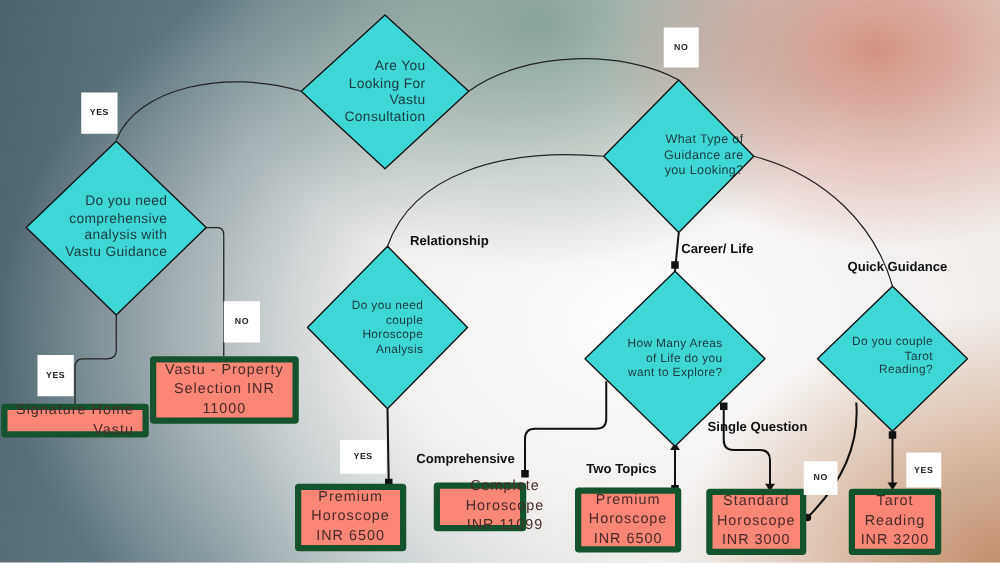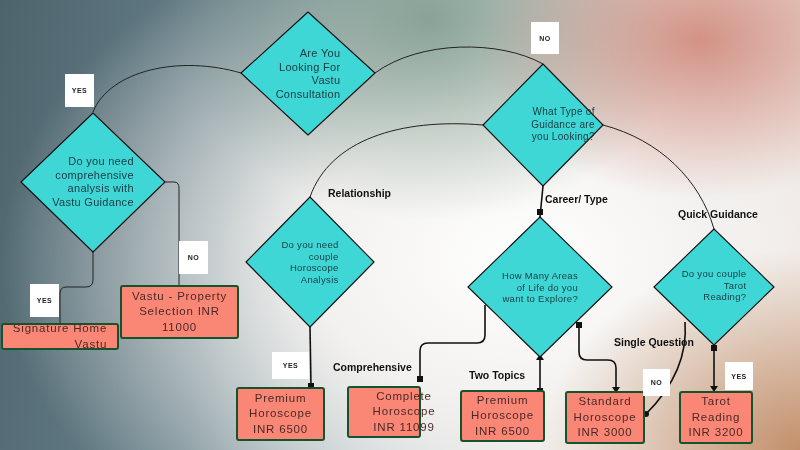--- a/index.html
+++ b/index.html
@@ -13,21 +13,21 @@
       radial-gradient(ellipse 520px 360px at 520px 260px, #ffffff 0%, #f3f1ef 40%, rgba(240,238,236,0) 100%),
       linear-gradient(100deg, #4d646d 0%, #6a838c 30%, #b8c8cb 55%, #efece9 75%, #e9d8cf 100%);
   }
   #diagram { position: absolute; left: 0; top: 0; }
   .diamond-text {
     position: absolute; text-align: right; color: #1a3b40;
     font-size: 10.5px; line-height: 13px; letter-spacing: 0.3px;
     transform: translate(-50%, -50%); white-space: pre-line;
   }
   .box {
-    position: absolute; background: #fa8676; border: 2px solid #14532d;
+    position: absolute; background: #fa8676; border: 5px solid #14532d;
     border-radius: 3px; box-sizing: border-box;
     display: flex; align-items: center; justify-content: center;
     text-align: center; color: #4a2a26; font-size: 11.5px; line-height: 15.5px;
     letter-spacing: 0.8px; white-space: pre-line;
   }
   .tag {
     position: absolute; background: #ffffff; color: #222;
     font-size: 7px; font-weight: bold; letter-spacing: 0.5px;
     display: flex; align-items: center; justify-content: center;
     box-sizing: border-box;
@@ -119,21 +119,21 @@
 Reading?</div>
 
 <div class="box" style="left:1px;top:323px;width:118px;height:27px;text-align:right;">Signature Home
 Vastu</div>
 <div class="box" style="left:120px;top:285px;width:119px;height:54px;">Vastu - Property
 Selection  INR
 11000</div>
 <div class="box" style="left:236px;top:387px;width:89px;height:54px;">Premium
 Horoscope
 INR 6500</div>
-<div class="box" style="left:347px;top:386px;width:74px;height:52px;padding-left:40px;">Complete
+<div class="box" style="left:347px;top:386px;width:74px;height:39px;padding-left:40px;">Complete
 Horoscope
 INR 11099</div>
 <div class="box" style="left:460px;top:390px;width:85px;height:52px;">Premium
 Horoscope
 INR 6500</div>
 <div class="box" style="left:565px;top:391px;width:80px;height:53px;">Standard
 Horoscope
 INR 3000</div>
 <div class="box" style="left:679px;top:391px;width:74px;height:53px;">Tarot
 Reading
@@ -141,17 +141,17 @@
 
 <div class="tag" style="left:65px;top:74px;width:29px;height:33px;">YES</div>
 <div class="tag" style="left:531px;top:22px;width:28px;height:32px;">NO</div>
 <div class="tag" style="left:179px;top:241px;width:29px;height:33px;">NO</div>
 <div class="tag" style="left:30px;top:284px;width:29px;height:33px;">YES</div>
 <div class="tag" style="left:272px;top:352px;width:37px;height:27px;">YES</div>
 <div class="tag" style="left:643px;top:369px;width:27px;height:27px;">NO</div>
 <div class="tag" style="left:725px;top:362px;width:28px;height:28px;">YES</div>
 
 <div class="edge-label" style="left:308px;top:187px;margin-left:20px;">Relationship</div>
-<div class="edge-label" style="left:545px;top:193px;">Career/ Type</div>
+<div class="edge-label" style="left:545px;top:193px;">Career/ Life</div>
 <div class="edge-label" style="left:678px;top:208px;">Quick Guidance</div>
 <div class="edge-label" style="left:333px;top:361px;">Comprehensive</div>
 <div class="edge-label" style="left:469px;top:369px;">Two Topics</div>
-<div class="edge-label" style="left:614px;top:336px;">Single Question</div>
+<div class="edge-label" style="left:566px;top:336px;">Single Question</div>
 
 </body></html>

